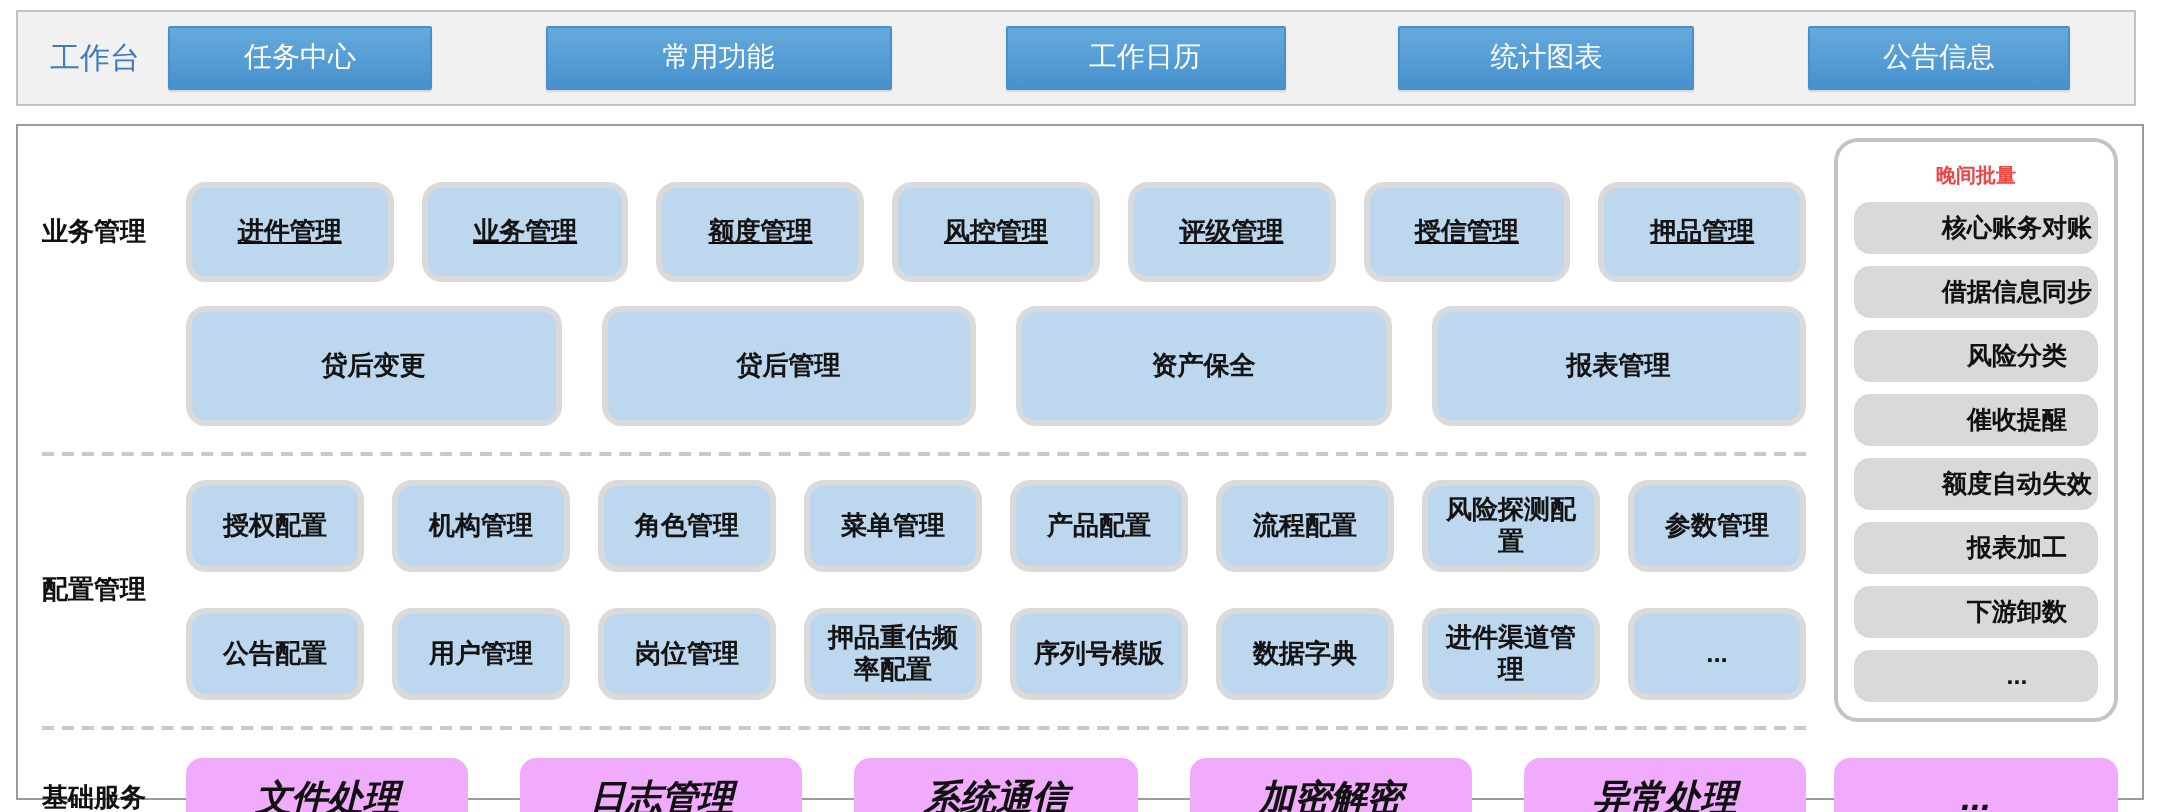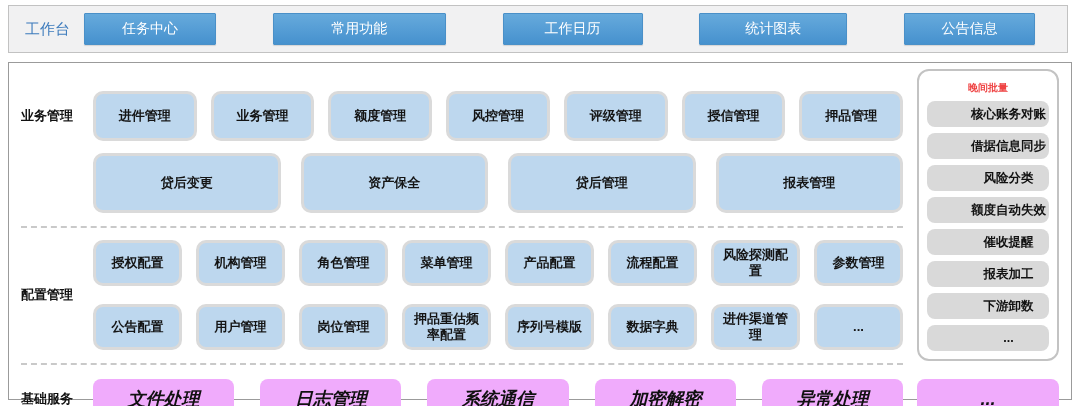--- a/index.html
+++ b/index.html
@@ -48,21 +48,21 @@
   .section{display:flex;}
   .sec-label{
     width:72px;flex:0 0 72px;font-weight:bold;font-size:13px;color:#111;
     white-space:nowrap;
   }
   .sec-rows{flex:1;min-width:0;display:flex;flex-direction:column;}
 
   
   .section.biz .sec-label{padding-top:38px;}
   .row-grid{display:grid;}
-  .grid7{grid-template-columns:repeat(7,1fr);gap:14px;margin-top:22px;}
+  .grid7{grid-template-columns:repeat(7,1fr);gap:14px;margin-top:22px;text-decoration:underline;}
   .grid4{grid-template-columns:repeat(4,1fr);gap:20px;margin-top:12px;}
   .grid8a{grid-template-columns:repeat(8,1fr);gap:14px;}
   .grid8b{grid-template-columns:repeat(8,1fr);gap:14px;margin-top:18px;}
   .grid5{grid-template-columns:repeat(5,1fr);gap:26px;flex:1;}
 
   .bbox{
     background:#bdd7ee;border:3px solid #dadada;border-radius:10px;
     display:flex;align-items:center;justify-content:center;text-align:center;
     font-weight:bold;font-size:13px;color:#141414;line-height:1.2;
     white-space:pre-line;box-sizing:border-box;padding:2px 3px;cursor:pointer;
@@ -133,22 +133,22 @@
               <div class="bbox">进件管理</div>
               <div class="bbox">业务管理</div>
               <div class="bbox">额度管理</div>
               <div class="bbox">风控管理</div>
               <div class="bbox">评级管理</div>
               <div class="bbox">授信管理</div>
               <div class="bbox">押品管理</div>
             </div>
           <div class="row-grid grid4">
               <div class="bbox">贷后变更</div>
+              <div class="bbox">贷后管理</div>
               <div class="bbox">资产保全</div>
-              <div class="bbox">贷后管理</div>
               <div class="bbox">报表管理</div>
             </div>
         </div>
       </div>
 
       <hr class="dashed-sep">
 
       <div class="section config">
         <div class="sec-label">配置管理</div>
         <div class="sec-rows">
@@ -180,22 +180,22 @@
 
       <hr class="dashed-sep">
     </div>
 
     <div class="sidebar">
       <div class="sidebar-title">晚间批量</div>
       <div>
           <div class="sitem">核心账务对账</div>
           <div class="sitem">借据信息同步</div>
           <div class="sitem">风险分类</div>
+          <div class="sitem">催收提醒</div>
           <div class="sitem">额度自动失效</div>
-          <div class="sitem">催收提醒</div>
           <div class="sitem">报表加工</div>
           <div class="sitem">下游卸数</div>
           <div class="sitem">...</div>
         </div>
     </div>
   </div>
 
   <div class="services-row">
     <div class="sec-label">基础服务</div>
     <div class="row-grid grid5">

